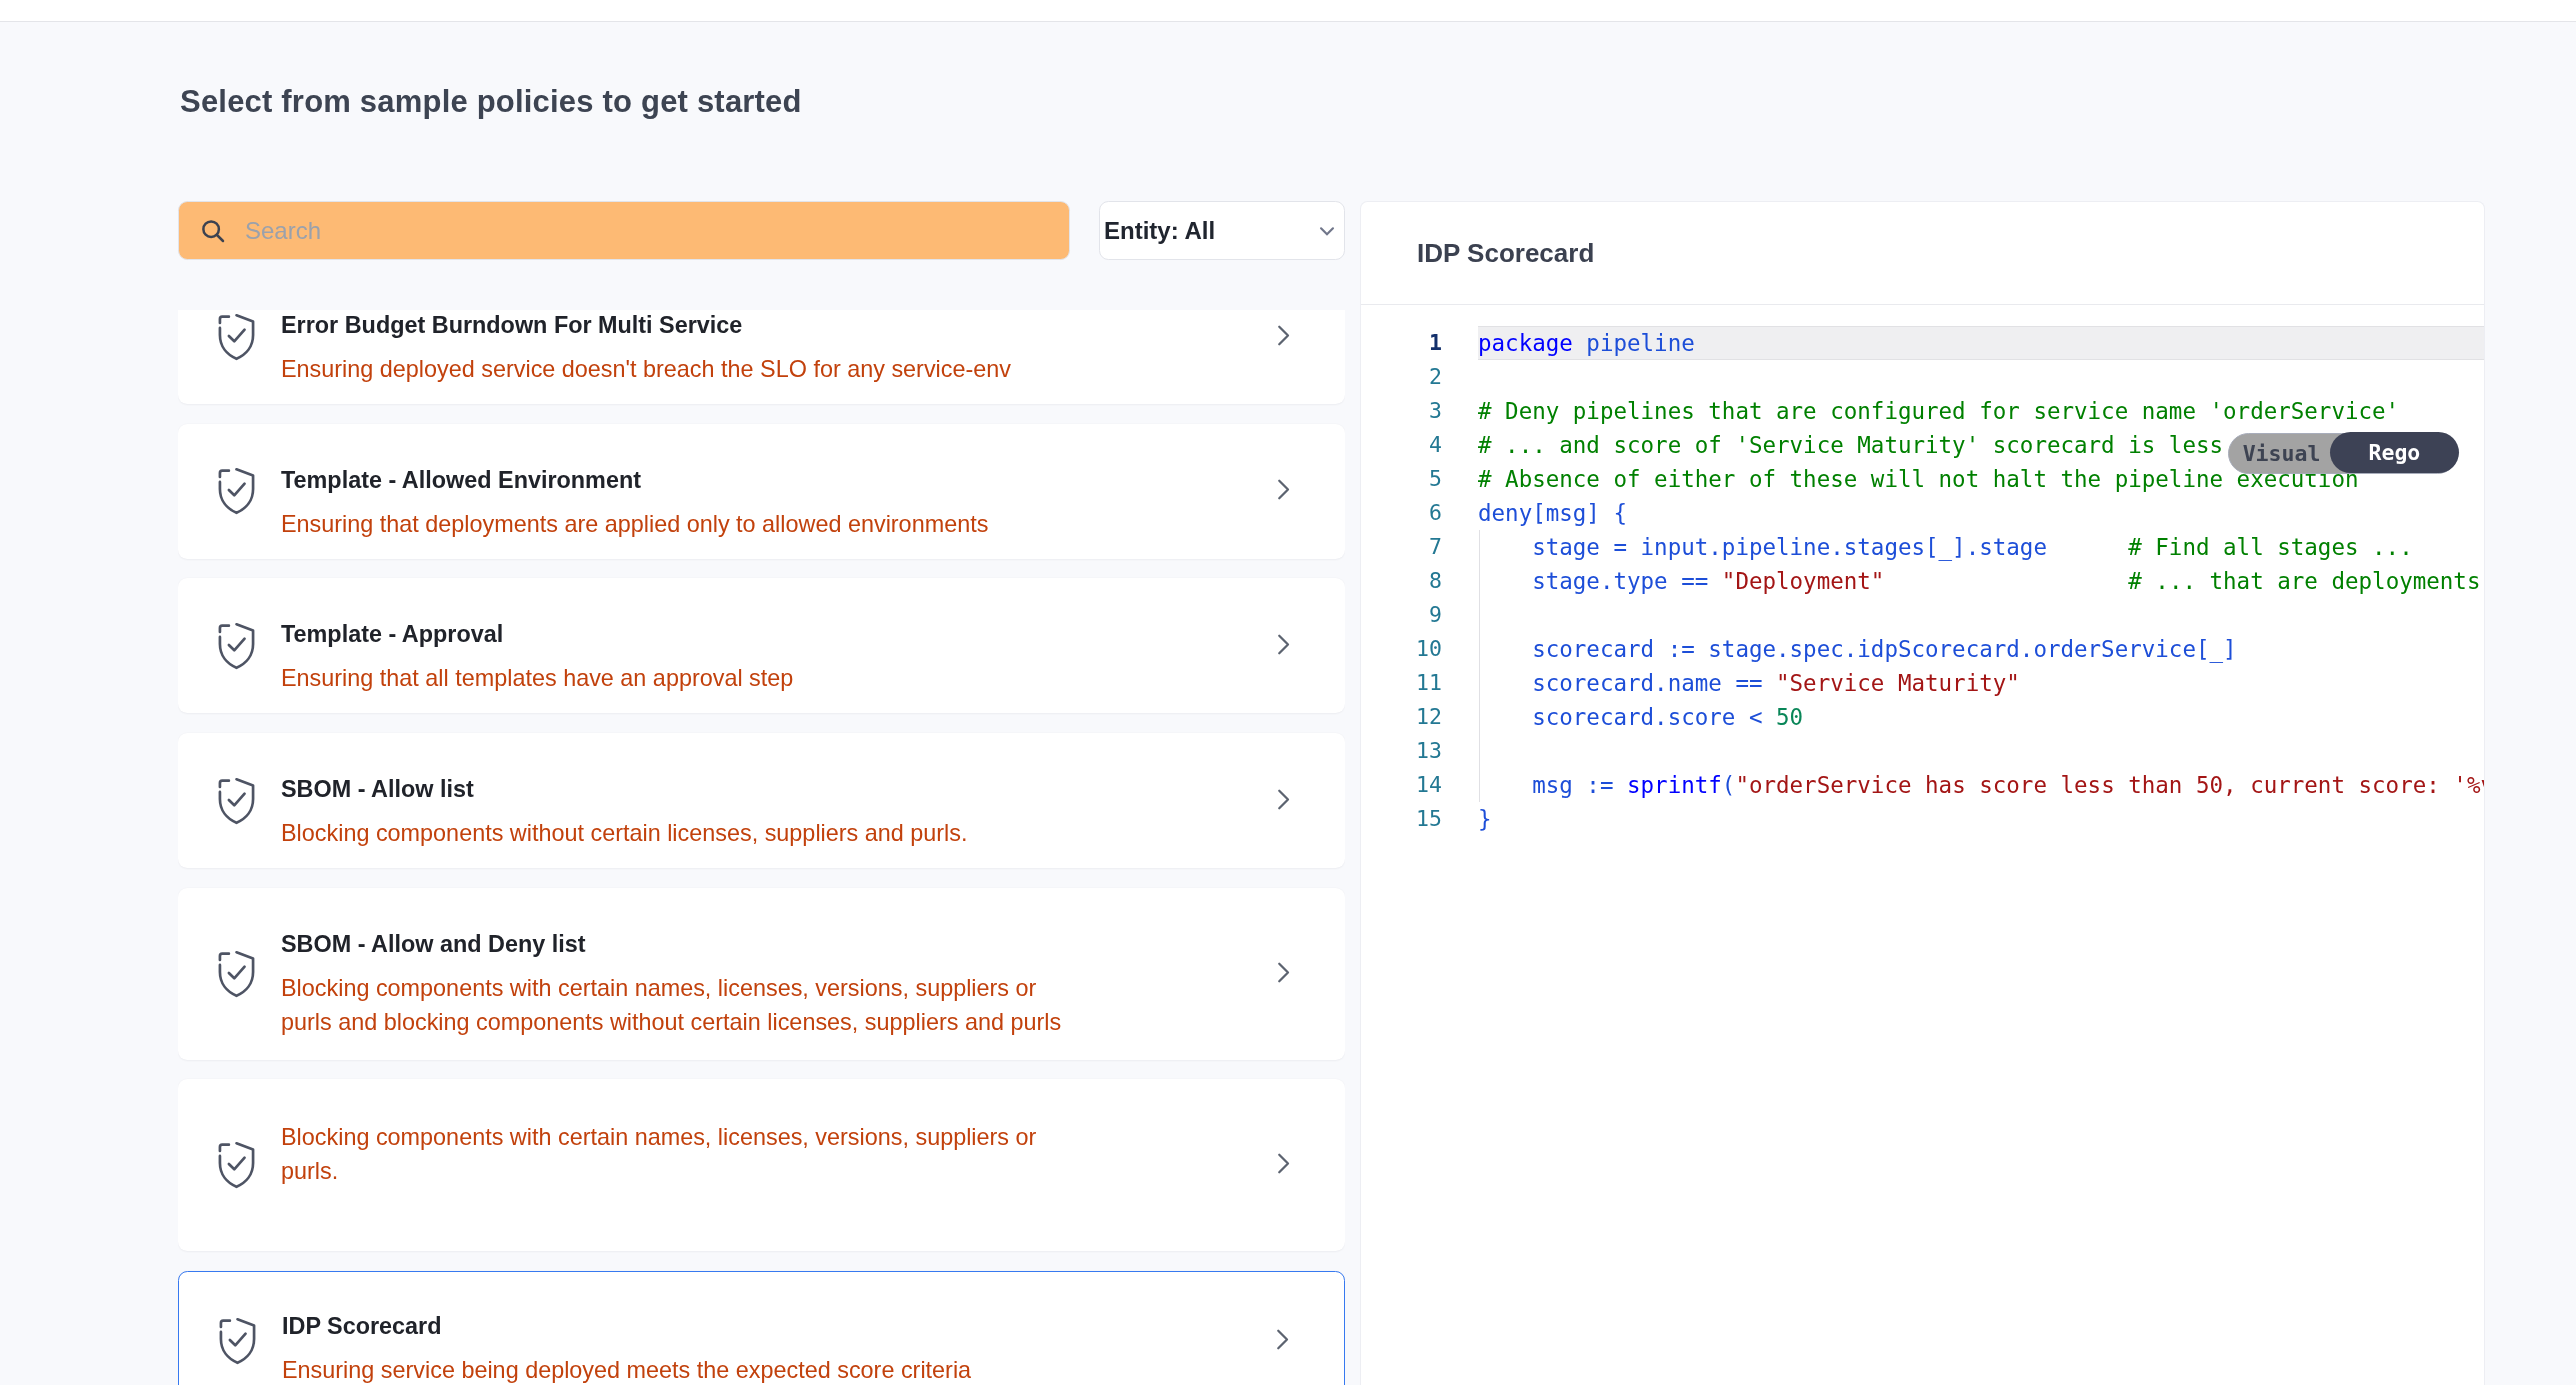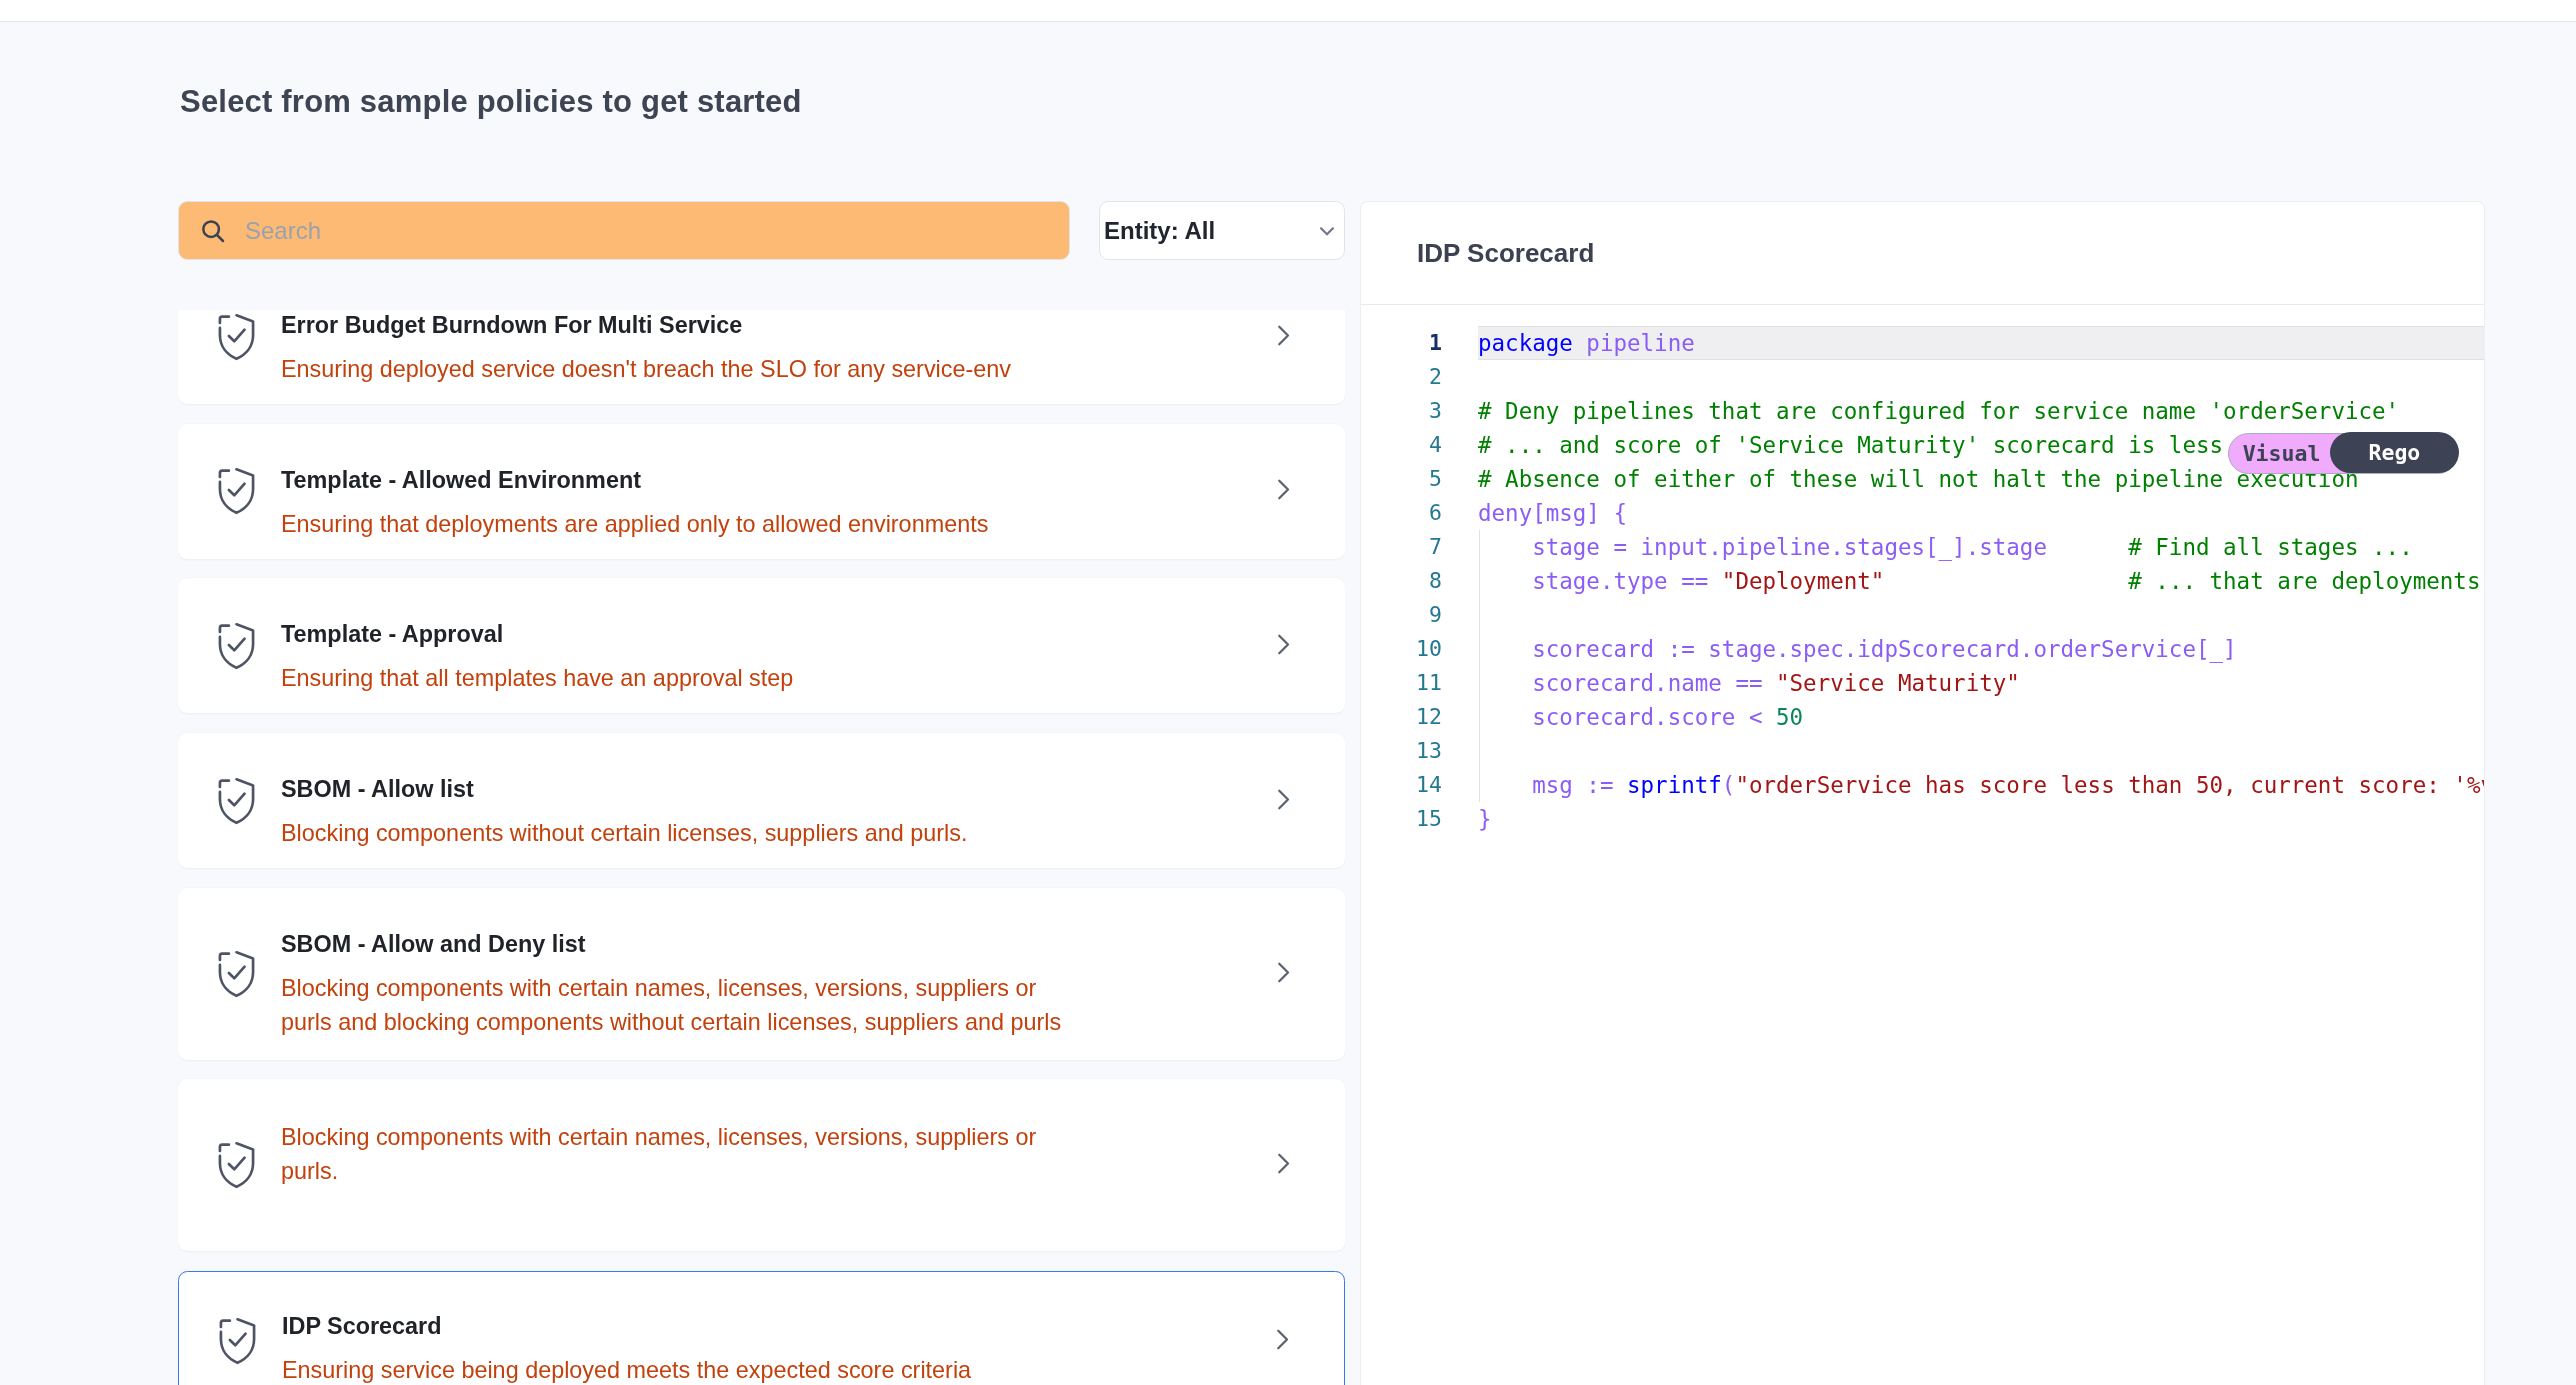--- a/index.html
+++ b/index.html
@@ -42,24 +42,24 @@
   .code-wrap{position:relative;padding-top:20.6px;font-family:"DejaVu Sans Mono",monospace;font-size:22.5px;}
   .code-row{display:flex;height:34px;line-height:34px;}
   .ln{width:81px;flex:none;text-align:right;margin-right:36px;font-size:21.5px;color:var(--line_number);}
   .code{flex:1;white-space:pre;position:relative;color:#000;overflow:hidden;}
   .code-row.active .ln{color:var(--active_line_number);font-weight:bold;}
   .code-row.active .code{background:var(--active_line_bg);
         box-shadow:inset 0 0.9px 0 #e1e1e4, inset 0 -0.9px 0 #e1e1e4;}
   .code-row.guided .code::before{content:"";position:absolute;left:0.9px;top:0;bottom:0;width:0;
         border-left:1.9px solid #e0e0e4;}
   .tk-k{color:var(--keyword);} .tk-c{color:var(--comment);} .tk-s{color:var(--string);}
-  .tk-n{color:var(--number);} .tk-p{color:#8b5cf6;}
-
-  
-  .toggle{position:absolute;left:867px;top:128px;width:230px;height:41px;background:#f0abfc;
+  .tk-n{color:var(--number);} .tk-p{color:#1d4ed8;}
+
+  
+  .toggle{position:absolute;left:867px;top:128px;width:230px;height:41px;background:#a3a3a3;
           border:1.9px solid #a8adbb;border-radius:22.5px;box-sizing:border-box;z-index:5;}
   .toggle .opt-visual{position:absolute;left:0;top:0;bottom:0;width:105px;display:flex;
           align-items:center;justify-content:center;font-size:21.5px;font-weight:700;color:#3d4352;cursor:pointer;}
   .toggle .opt-rego{position:absolute;right:-1.9px;top:-1.9px;width:129px;height:41px;
           background:var(--toggle_dark);color:#fff;border-radius:22.5px;display:flex;align-items:center;
           justify-content:center;font-size:21.5px;font-weight:700;cursor:pointer;}
 </style>
 </head>
 <body>
 

